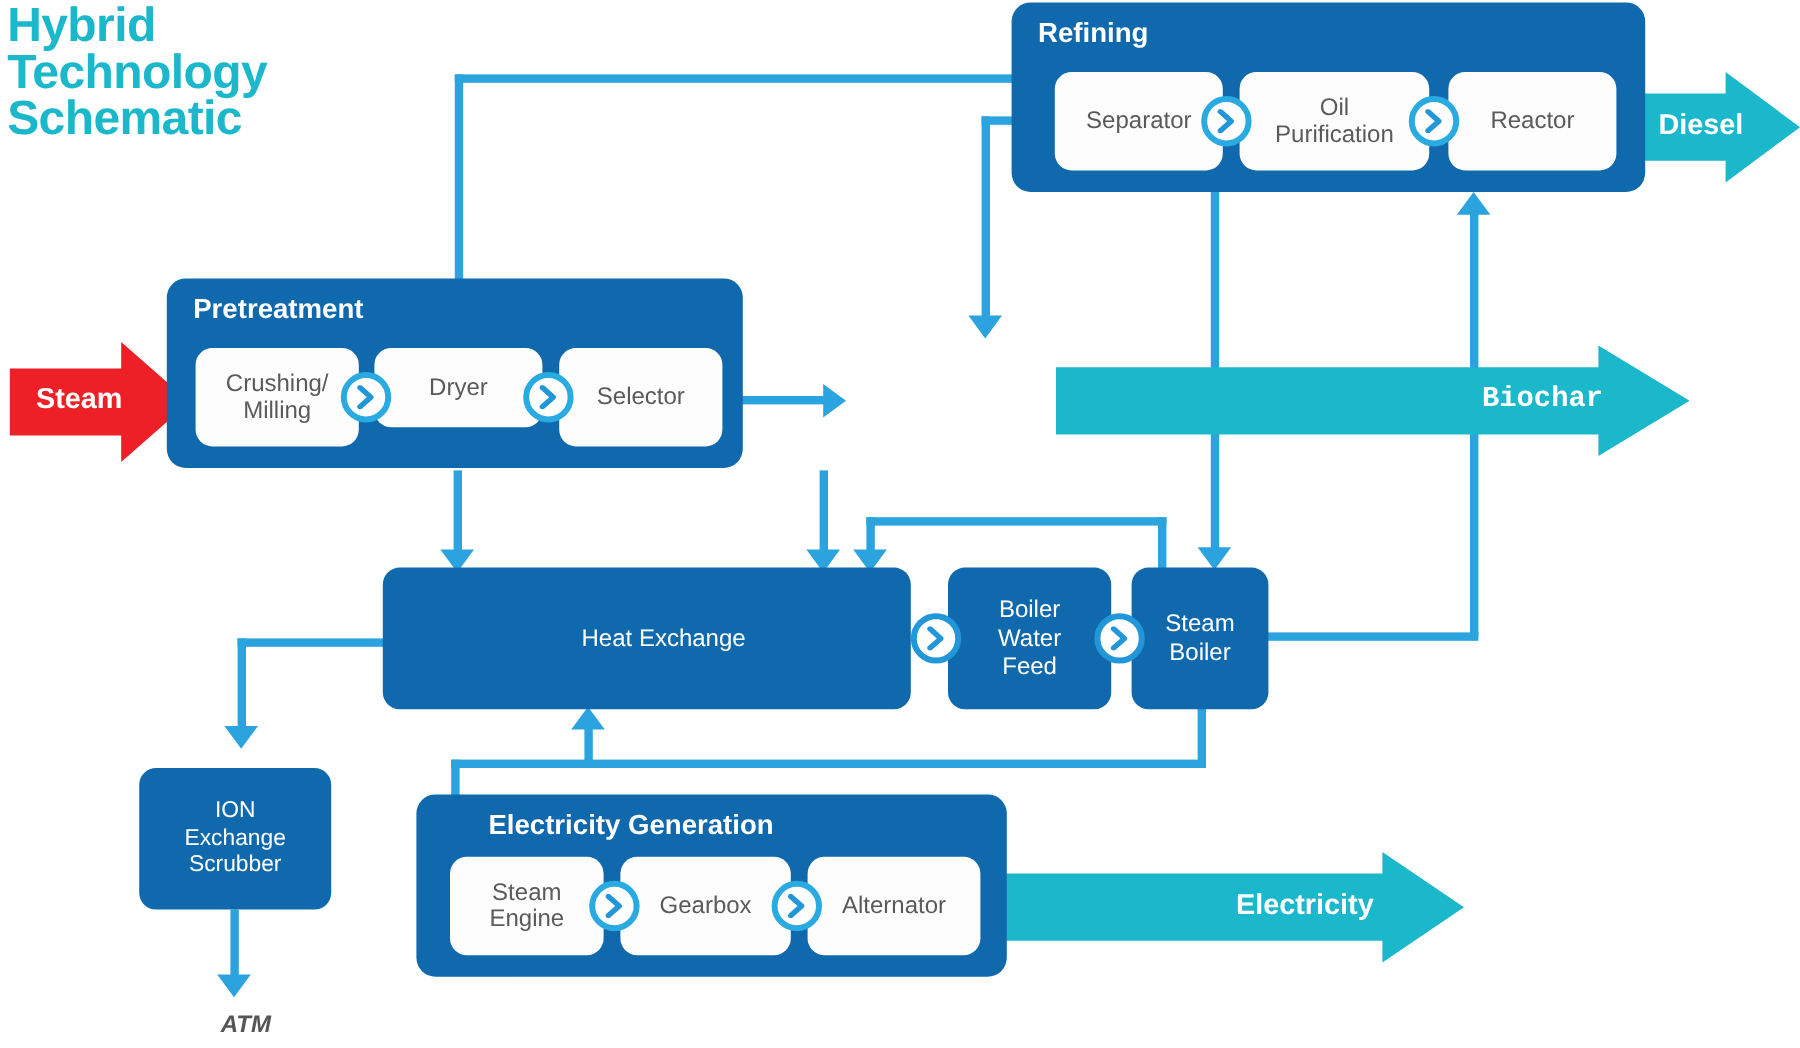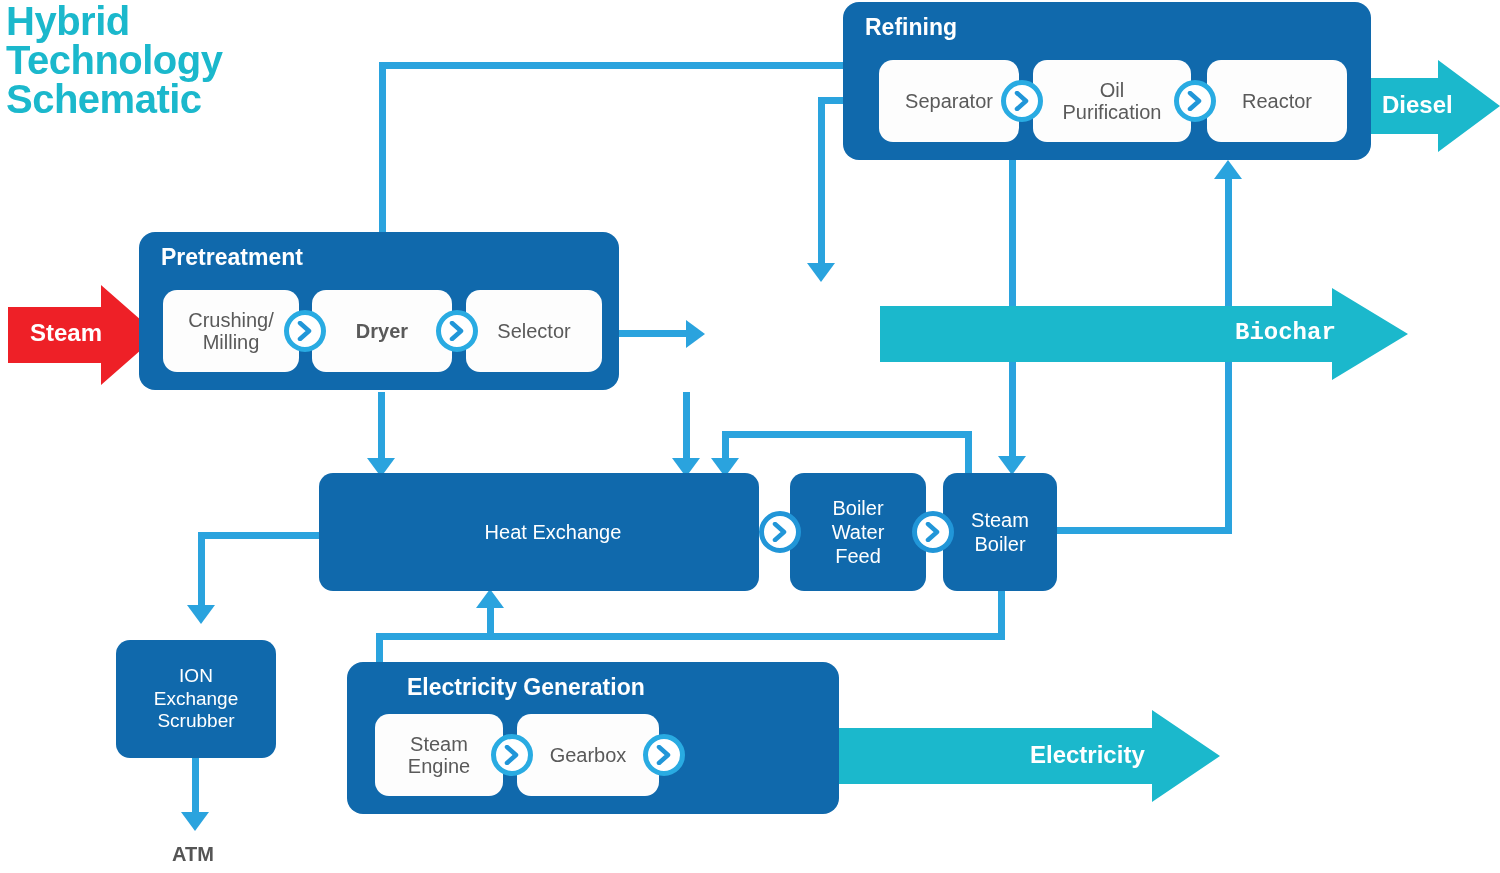--- a/index.html
+++ b/index.html
@@ -189,21 +189,21 @@
       <svg width="18" height="20" viewBox="0 0 18 20">
           <path d="M4,2 L13,10 L4,18" fill="none" stroke="#2196D8" stroke-width="4.5" stroke-linecap="round" stroke-linejoin="round"></path>
         </svg>
     </div>
   </div>
 
   <div class="group" style="left:139px; top:232px; width:480px; height:158px;">
     <div class="group-title">Pretreatment</div>
     <div class="pill" style="left:24px; top:58px; width:136px; height:82px;">Crushing/
 Milling</div>
-    <div class="pill" style="left:173px; top:58px; width:140px; height:82px;font-weight:bold;">Dryer</div>
+    <div class="pill" style="left:173px; top:58px; width:140px; height:66px;">Dryer</div>
     <div class="pill" style="left:327px; top:58px; width:136px; height:82px;">Selector</div>
     <div class="chev on-dark" style="left:145px; top:78px;">
       <svg width="18" height="20" viewBox="0 0 18 20">
           <path d="M4,2 L13,10 L4,18" fill="none" stroke="#2196D8" stroke-width="4.5" stroke-linecap="round" stroke-linejoin="round"></path>
         </svg>
     </div>
     <div class="chev on-dark" style="left:297px; top:78px;">
       <svg width="18" height="20" viewBox="0 0 18 20">
           <path d="M4,2 L13,10 L4,18" fill="none" stroke="#2196D8" stroke-width="4.5" stroke-linecap="round" stroke-linejoin="round"></path>
         </svg>
@@ -231,27 +231,28 @@
 
   <div class="box" style="left:116px; top:640px; width:160px; height:118px; font-size:19px;">ION
 Exchange
 Scrubber</div>
 
   <div class="group" style="left:347px; top:662px; width:492px; height:152px;">
     <div class="group-title" style="left:60px;">Electricity Generation</div>
     <div class="pill" style="left:28px; top:52px; width:128px; height:82px;">Steam
 Engine</div>
     <div class="pill" style="left:170px; top:52px; width:142px; height:82px;">Gearbox</div>
+    <div class="pill" style="left:326px; top:52px; width:144px; height:82px;">Alternator</div>
     <div class="chev on-dark" style="left:144px; top:72px;">
       <svg width="18" height="20" viewBox="0 0 18 20">
           <path d="M4,2 L13,10 L4,18" fill="none" stroke="#2196D8" stroke-width="4.5" stroke-linecap="round" stroke-linejoin="round"></path>
         </svg>
     </div>
     <div class="chev on-dark" style="left:296px; top:72px;">
       <svg width="18" height="20" viewBox="0 0 18 20">
           <path d="M4,2 L13,10 L4,18" fill="none" stroke="#2196D8" stroke-width="4.5" stroke-linecap="round" stroke-linejoin="round"></path>
         </svg>
     </div>
   </div>
 
-  <div class="plain-label" style="left:172px; top:843px;">ATM</div>
+  <div class="plain-label" style="left:184px; top:843px;font-style:italic;">ATM</div>
 
 </div>
 
 </body></html>

